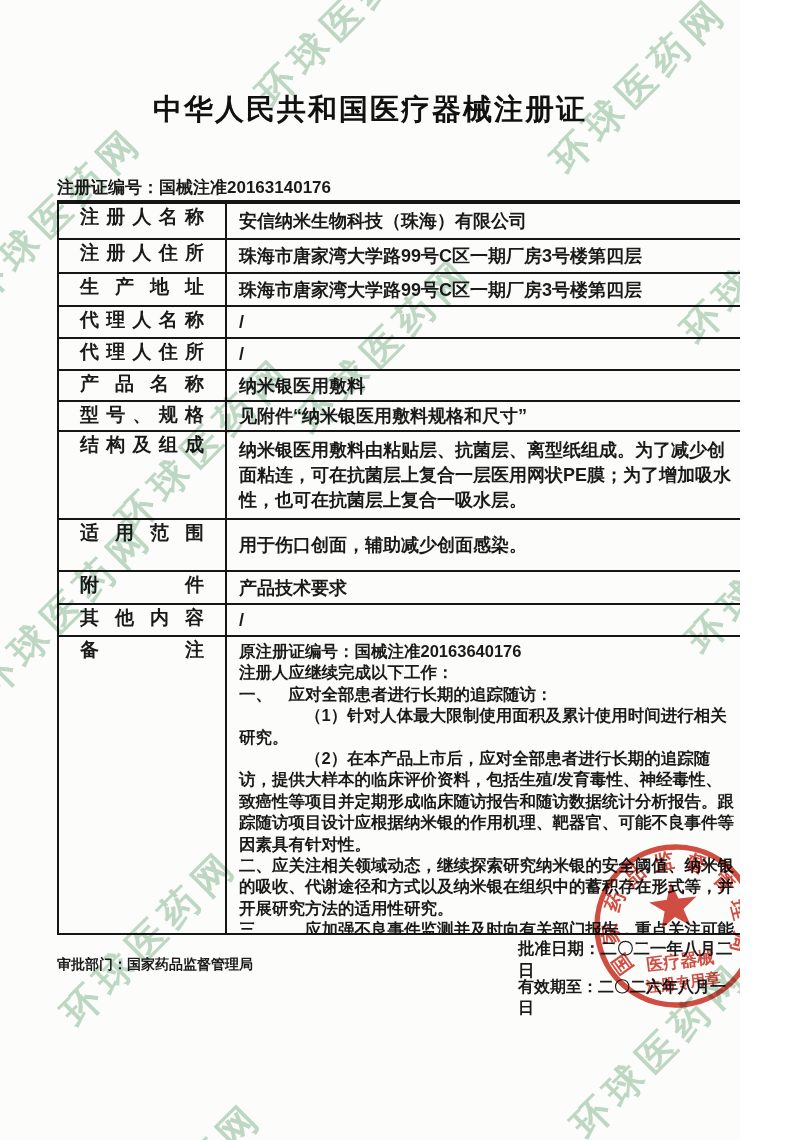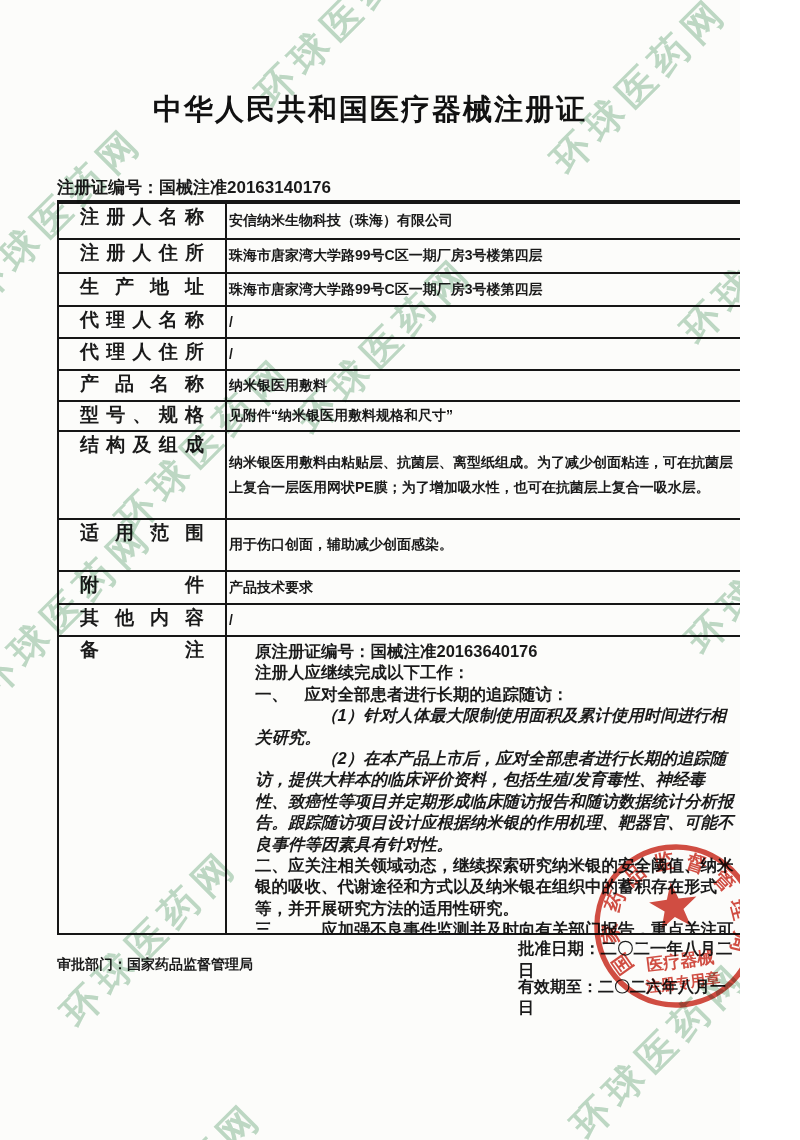--- a/index.html
+++ b/index.html
@@ -35,29 +35,29 @@
   .row { display:flex; }
   .row + .row { border-top:2px solid #161616; }
   .lbl {
     flex:0 0 168px; width:168px; border-right:2px solid #161616;
     display:flex; align-items:flex-start; padding:0 21px;
     font-size:19px; font-weight:700;
   }
   .lbl span { width:100%; text-align:justify; text-align-last:justify; }
   .val {
     flex:1; display:flex; align-items:center;
-    padding:2px 10px 2px 2px; font-size:14px; font-weight:600;
+    padding:2px 10px 2px 12px; font-size:18px; font-weight:600;
   }
   .val.multi { line-height:25px;border-radius:8px; }
   .remark-val {
     flex:1; display:block; padding:4px 8px 0 12px;
-    font-size:16.5px; line-height:21.4px; font-weight:600; overflow:hidden;margin-left:16px;
+    font-size:16.5px; line-height:21.4px; font-weight:600; overflow:hidden;
   }
   .remark-val p { margin:0; }
-  .remark-val p.indent4 { text-indent:4em;font-style:italic; }
+  .remark-val p.indent4 { text-indent:4em; }
   
   .dept  { position:absolute; left:57px;  top:956px; font-size:14px; font-weight:700; }
   .date1 { position:absolute; left:518px; top:938px; font-size:16.5px; font-weight:700; }
   .date2 { position:absolute; left:518px; top:977px; font-size:16px; font-weight:700; }
   
   .stamp {
     position:absolute; left:570px; top:820px; width:212px; height:212px;
     transform:rotate(-7deg); opacity:0.88; mix-blend-mode:multiply; z-index:10;
     pointer-events:none;
   }

